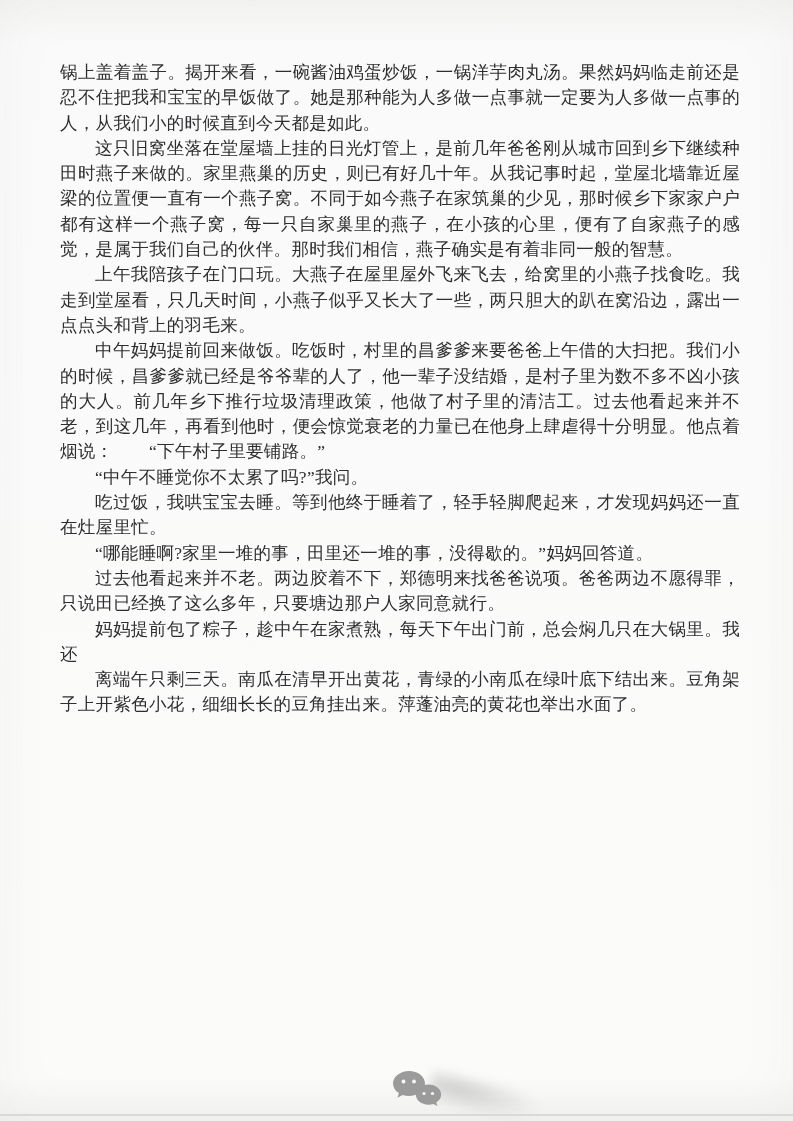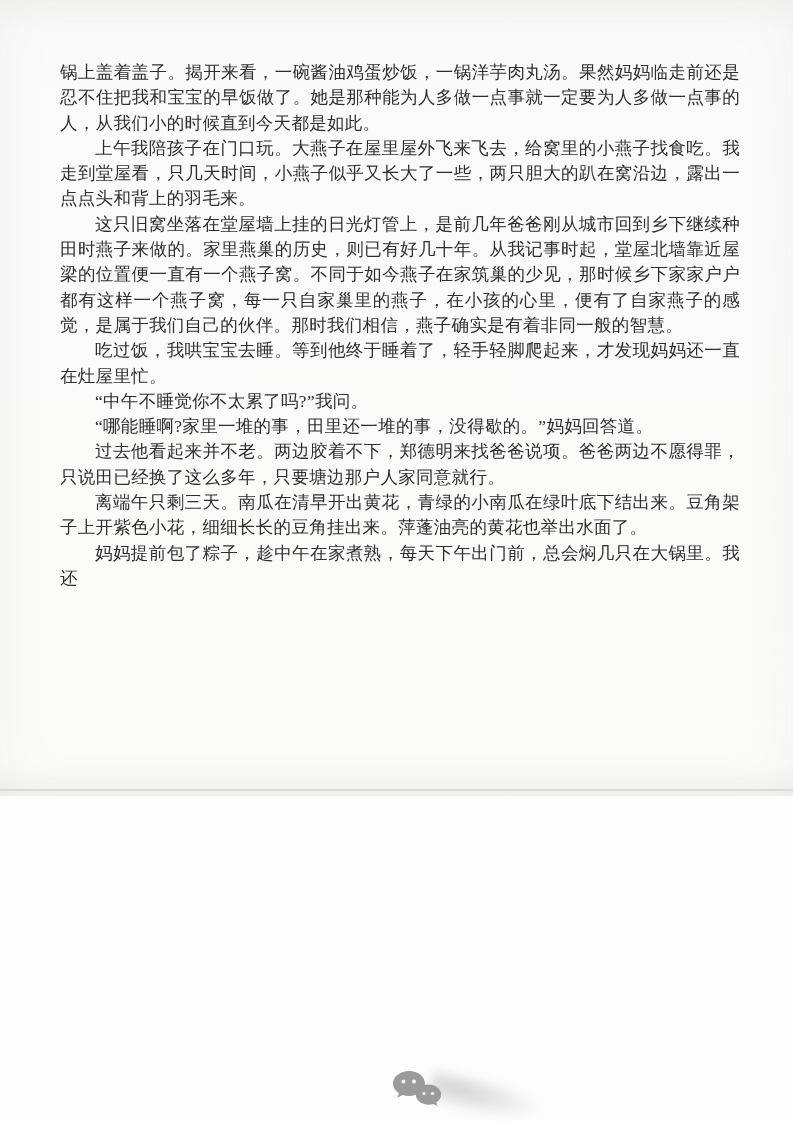--- a/index.html
+++ b/index.html
@@ -8,21 +8,21 @@
   }
   body {
     width: 793px;
     height: 1121px;
     background: #fdfdfd;
     overflow: hidden;
   }
   .page {
     position: relative;
     width: 793px;
-    height: 796px;
+    height: 1121px;
     background: linear-gradient(180deg, #f5f5f4 0%, #fafafa 4%, #fbfbfa 96%, #f3f3f2 100%);
     box-shadow: inset 0 0 55px rgba(120,120,120,0.06);
   }
   .content {
     position: absolute;
     left: 60px;
     top: 60px;
     width: 680px;
     font-family: "Liberation Serif", "DejaVu Serif", serif;
     font-size: 17.5px;
@@ -67,28 +67,29 @@
   }
 </style>
 </head>
 <body>
 
 <div class="page">
 
   <div class="content" style="color: rgb(46, 46, 48);">
 
   <p class="para">锅上盖着盖子。揭开来看，一碗酱油鸡蛋炒饭，一锅洋芋肉丸汤。果然妈妈临走前还是忍不住把我和宝宝的早饭做了。她是那种能为人多做一点事就一定要为人多做一点事的人，从我们小的时候直到今天都是如此。</p>
+      <p class="para indent">这只旧窝坐落在堂屋墙上挂的日光灯管上，是前几年爸爸刚从城市回到乡下继续种田时燕子来做的。家里燕巢的历史，则已有好几十年。从我记事时起，堂屋北墙靠近屋梁的位置便一直有一个燕子窝。不同于如今燕子在家筑巢的少见，那时候乡下家家户户都有这样一个燕子窝，每一只自家巢里的燕子，在小孩的心里，便有了自家燕子的感觉，是属于我们自己的伙伴。那时我们相信，燕子确实是有着非同一般的智慧。</p>
       <p class="para indent">上午我陪孩子在门口玩。大燕子在屋里屋外飞来飞去，给窝里的小燕子找食吃。我走到堂屋看，只几天时间，小燕子似乎又长大了一些，两只胆大的趴在窝沿边，露出一点点头和背上的羽毛来。</p>
-      <p class="para indent">这只旧窝坐落在堂屋墙上挂的日光灯管上，是前几年爸爸刚从城市回到乡下继续种田时燕子来做的。家里燕巢的历史，则已有好几十年。从我记事时起，堂屋北墙靠近屋梁的位置便一直有一个燕子窝。不同于如今燕子在家筑巢的少见，那时候乡下家家户户都有这样一个燕子窝，每一只自家巢里的燕子，在小孩的心里，便有了自家燕子的感觉，是属于我们自己的伙伴。那时我们相信，燕子确实是有着非同一般的智慧。</p>
+      <p class="para indent">中午妈妈提前回来做饭。吃饭时，村里的昌爹爹来要爸爸上午借的大扫把。我们小的时候，昌爹爹就已经是爷爷辈的人了，他一辈子没结婚，是村子里为数不多不凶小孩的大人。前几年乡下推行垃圾清理政策，他做了村子里的清洁工。过去他看起来并不老，到这几年，再看到他时，便会惊觉衰老的力量已在他身上肆虐得十分明显。他点着烟说：　　“下午村子里要铺路。”</p>
+      <p class="para indent">“中午不睡觉你不太累了吗?”我问。</p>
       <p class="para indent">吃过饭，我哄宝宝去睡。等到他终于睡着了，轻手轻脚爬起来，才发现妈妈还一直在灶屋里忙。</p>
-      <p class="para indent">“中午不睡觉你不太累了吗?”我问。</p>
       <p class="para indent">“哪能睡啊?家里一堆的事，田里还一堆的事，没得歇的。”妈妈回答道。</p>
       <p class="para indent">过去他看起来并不老。两边胶着不下，郑德明来找爸爸说项。爸爸两边不愿得罪，只说田已经换了这么多年，只要塘边那户人家同意就行。</p>
+      <p class="para indent">妈妈提前包了粽子，趁中午在家煮熟，每天下午出门前，总会焖几只在大锅里。我还</p>
       <p class="para indent">离端午只剩三天。南瓜在清早开出黄花，青绿的小南瓜在绿叶底下结出来。豆角架子上开紫色小花，细细长长的豆角挂出来。萍蓬油亮的黄花也举出水面了。</p>
-      <p class="para indent">妈妈提前包了粽子，趁中午在家煮熟，每天下午出门前，总会焖几只在大锅里。我还</p>
     </div>
 
   <div class="icon-shadow"></div>
 
   <div class="footer-icon">
     <svg width="50" height="40" viewBox="0 0 50 40" xmlns="http://www.w3.org/2000/svg">
       <g fill="currentColor">
         <path d="M17 1C8.2 1 1 6.6 1 13.4c0 3.9 2.3 7.4 5.9 9.7l-1.5 4.6 5.2-2.7c1.9.6 4 .9 6.4.9 8.8 0 16-5.6 16-12.5S25.8 1 17 1z"></path>
         <path d="M36.5 14.5c-7 0-12.7 4.5-12.7 10.1 0 5.6 5.7 10.1 12.7 10.1 1.7 0 3.4-.27 4.9-.75l4.1 2.15-1.2-3.7c3-1.85 4.9-4.65 4.9-7.8 0-5.6-5.7-10.1-12.7-10.1z"></path>
       </g>

